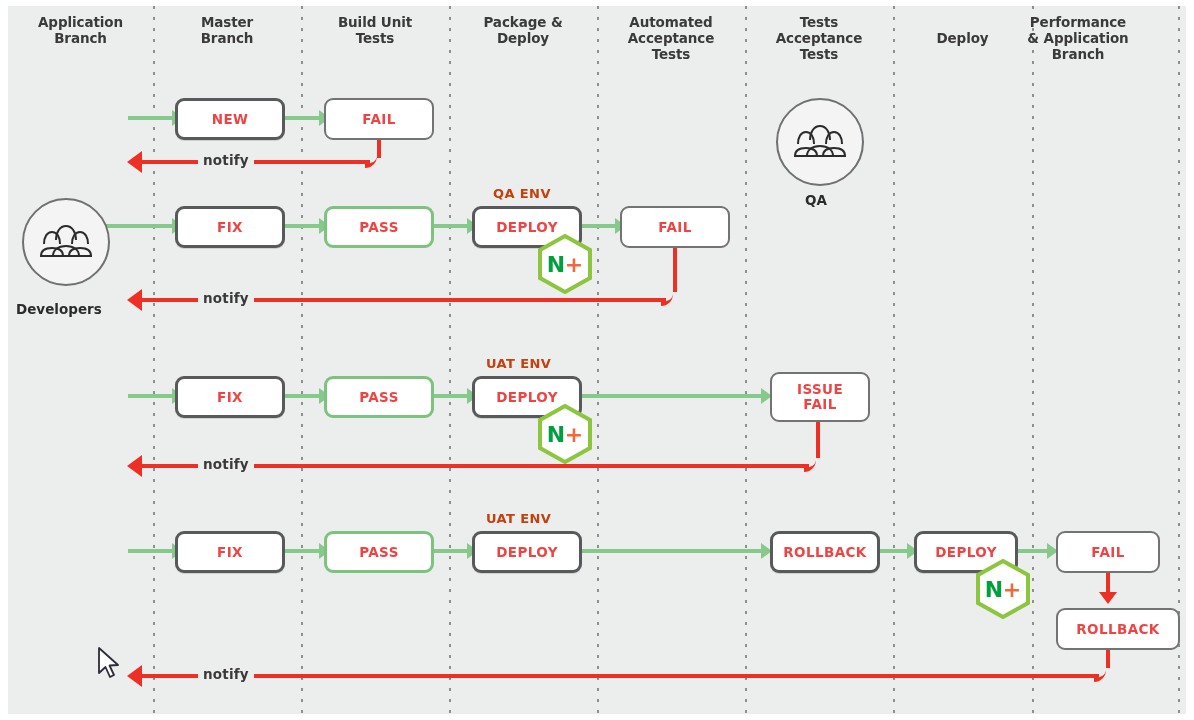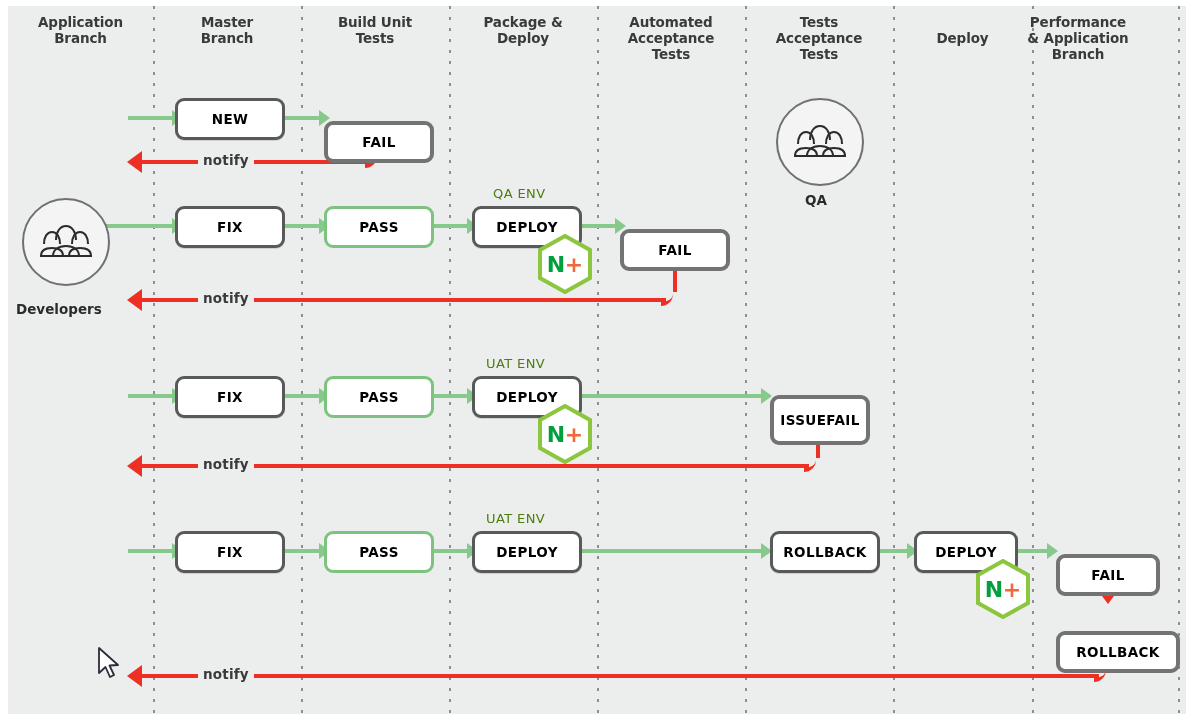--- a/index.html
+++ b/index.html
@@ -39,33 +39,33 @@
 
   
   .node{
     position:absolute;
     box-sizing:border-box;
     background:#ffffff;
     border-radius:9px;
     display:flex; align-items:center; justify-content:center;
     text-align:center;
     font-size:13.5px; font-weight:bold;
-    color:#000000;
+    color:#ef4444;
     letter-spacing:0.4px;
     line-height:15px;
     z-index:6;
   }
   .node.gray{ border:3px solid #58595b; box-shadow:0 1px 0 rgba(0,0,0,.12); }
   .node.green{ border:3px solid #7dc37f; }
-  .node.red{ border:4px solid #737373;margin-top:23px; }
+  .node.red{ border:2px solid #737373; }
 
   
   .env-label{
     position:absolute;
-    font-size:13px; font-weight:normal; color:#4d7c0f;
+    font-size:13px; font-weight:bold; color:#c2410c;
     letter-spacing:0.4px;
     z-index:5;
   }
 
   
   .line{ position:absolute; z-index:4; }
   .hline{ height:4px; }
   .vline{ width:4px; }
   .green-l{ background:#86c98a; }
   .red-l{ background:#ee2f23; }
@@ -270,21 +270,21 @@
     <svg width="56" height="60" viewBox="0 0 56 60">
       <polygon points="28,2 53,16 53,44 28,58 3,44 3,16" fill="#ffffff" stroke="#8cc63f" stroke-width="4"></polygon>
       <text x="19" y="38" font-family="DejaVu Sans, sans-serif" font-size="22" font-weight="bold" fill="#00a03e" text-anchor="middle">N</text>
       <text x="37" y="38" font-family="DejaVu Sans, sans-serif" font-size="22" font-weight="bold" fill="#f0683c" text-anchor="middle">+</text>
     </svg>
   </div>
 
   <div class="line hline green-l" style="left:574px;top:388px;width:184px"></div>
   <div class="arrow right-green" style="left:753px;top:382px"></div>
 
-  <div class="node red" style="left:762px;top:366px;width:100px;height:50px;">
+  <div class="node red" style="left:762px;top:366px;width:100px;height:50px;flex-direction:column">
     <span>ISSUE</span>
     <span>FAIL</span>
   </div>
 
   <div class="vline line red-l" style="left:808px;top:416px;height:36px"></div>
   <div class="elbow" style="left:796px;top:416px;width:12px;height:46px;border-left:none;border-bottom:4px solid #ee2f23;border-bottom-right-radius:12px;border-bottom-left-radius:0;"></div>
   <div class="line hline red-l" style="left:134px;top:458px;width:667px"></div>
   <div class="arrow left-red" style="left:119px;top:449px"></div>
   <div class="notify" style="left:190px;top:450px">notify</div>
 

